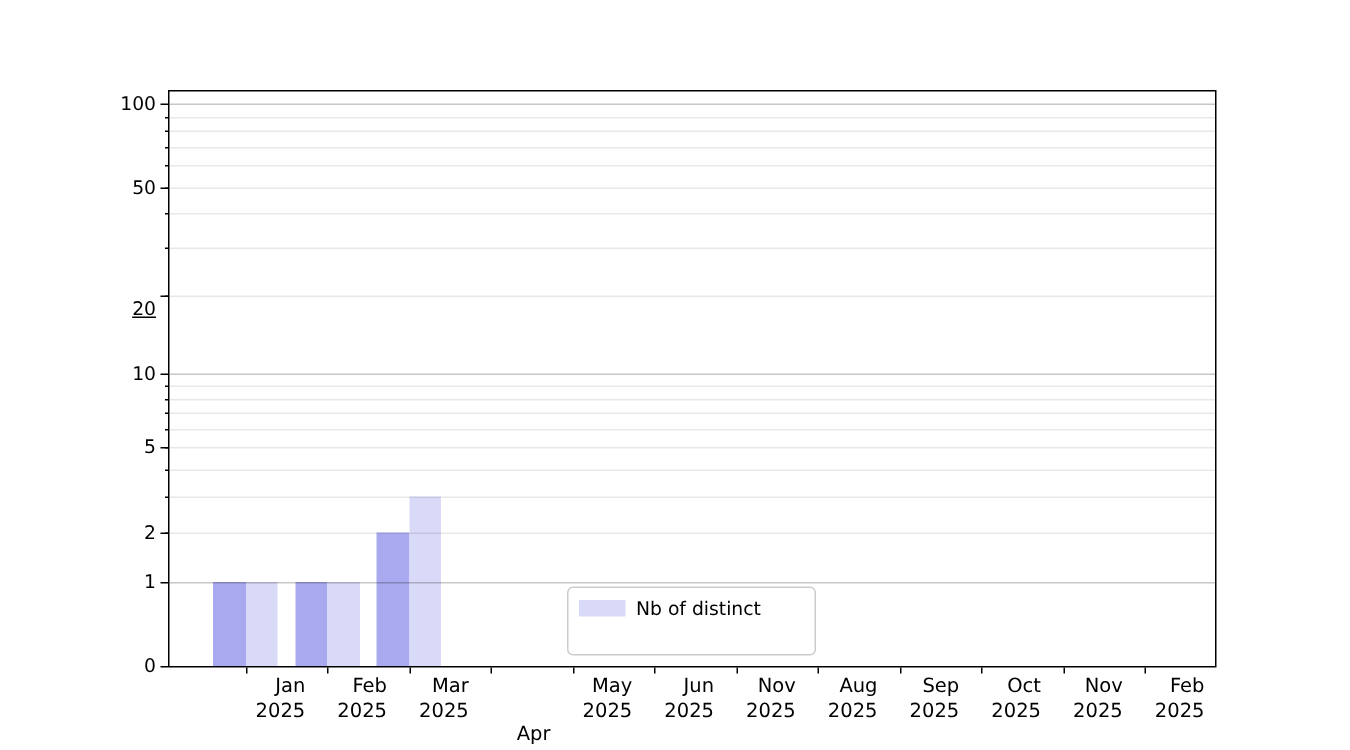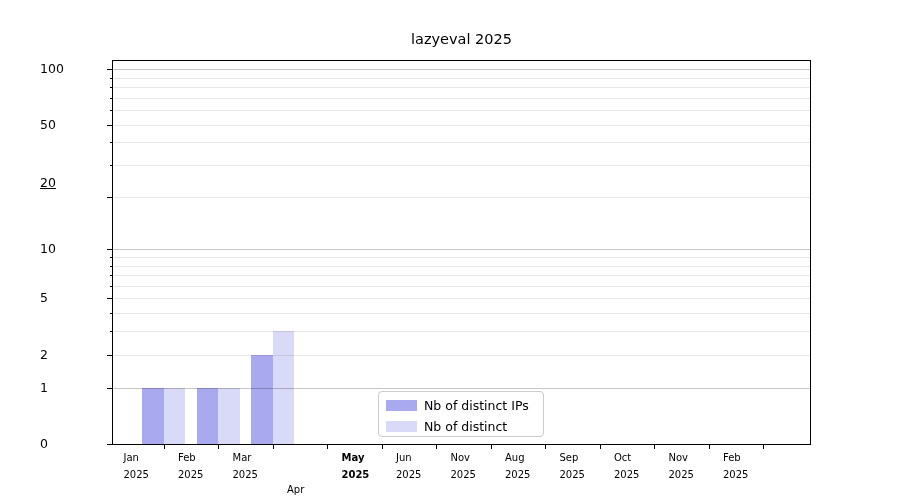--- a/index.html
+++ b/index.html
@@ -33,30 +33,31 @@
     background: #ffffff;
   }
   .bar { position: absolute; bottom: 0; }
   .gridline { position: absolute; left: 0; width: 100%; height: 1px; }
   .ytick-mark { position: absolute; background: #000000; height: 1px; }
   .xtick-mark { position: absolute; background: #000000; width: 1px; height: 4px; top: 445px; }
   .ytick-label {
     position: absolute;
     left: 40px;
     width: 64px;
+    text-align: right;
     font-size: 12.5px;
     line-height: 16px;
     color: #000000;
   }
   .xtick-label {
     position: absolute;
     width: 80px;
     top: 450px;
-    text-align: left;
-    font-size: 10px;
+    text-align: right;
+    font-size: 13px;
     line-height: 16.5px;
     color: #000000;
   }
   .legend {
     position: absolute;
     left: 378px;
     top: 391px;
     width: 166px;
     height: 46px;
     box-sizing: border-box;
@@ -82,21 +83,20 @@
     font-size: 12.5px;
     line-height: 16px;
     color: #000000;
     white-space: nowrap;
   }
 </style>
 </head>
 <body>
 
 <div class="fig">
-  <div class="chart-title">lazyeval 2025</div>
 
   <div class="plot" id="plot">
     <div id="bars-layer">
         <div class="bar" style="left: 29px; width: 21.5px; height: 56.3214px; background: rgb(169, 169, 240);"></div>
         <div class="bar" style="left: 50.5px; width: 21.5px; height: 56.3214px; background: rgb(217, 217, 248);"></div>
         <div class="bar" style="left: 83.5px; width: 21.5px; height: 56.3214px; background: rgb(169, 169, 240);"></div>
         <div class="bar" style="left: 105px; width: 21.5px; height: 56.3214px; background: rgb(217, 217, 248);"></div>
         <div class="bar" style="left: 138px; width: 21.5px; height: 89.2674px; background: rgb(169, 169, 240);"></div>
         <div class="bar" style="left: 159.5px; width: 21.5px; height: 112.643px; background: rgb(217, 217, 248);"></div>
       </div>
@@ -128,21 +128,21 @@
       <div class="ytick-label" style="top: 436px;">0</div>
       <div class="ytick-mark" style="left: 107px; width: 5px; top: 387.7px;"></div>
       <div class="ytick-label" style="top: 379.7px;">1</div>
       <div class="ytick-mark" style="left: 107px; width: 5px; top: 354.7px;"></div>
       <div class="ytick-label" style="top: 346.7px;">2</div>
       <div class="ytick-mark" style="left: 107px; width: 5px; top: 298.4px;"></div>
       <div class="ytick-label" style="top: 290.4px;">5</div>
       <div class="ytick-mark" style="left: 107px; width: 5px; top: 249.2px;"></div>
       <div class="ytick-label" style="top: 241.2px;">10</div>
       <div class="ytick-mark" style="left: 107px; width: 5px; top: 196.6px;"></div>
-      <div class="ytick-label" style="top: 175px; text-decoration: underline;">20</div>
+      <div class="ytick-label" style="top: 198px; text-decoration: underline;">20</div>
       <div class="ytick-mark" style="left: 107px; width: 5px; top: 124.5px;"></div>
       <div class="ytick-label" style="top: 116.5px;">50</div>
       <div class="ytick-mark" style="left: 107px; width: 5px; top: 69px;"></div>
       <div class="ytick-label" style="top: 61px;">100</div>
       <div class="ytick-mark" style="left: 109.5px; width: 2.5px; top: 354.7px;"></div>
       <div class="ytick-mark" style="left: 109.5px; width: 2.5px; top: 331.4px;"></div>
       <div class="ytick-mark" style="left: 109.5px; width: 2.5px; top: 313.2px;"></div>
       <div class="ytick-mark" style="left: 109.5px; width: 2.5px; top: 298.4px;"></div>
       <div class="ytick-mark" style="left: 109.5px; width: 2.5px; top: 285.9px;"></div>
       <div class="ytick-mark" style="left: 109.5px; width: 2.5px; top: 275px;"></div>
@@ -170,21 +170,21 @@
       <div class="xtick-label" style="left: 232.5px;">
         <div>Mar</div>
         <div>2025</div>
       </div>
       <div class="xtick-mark" style="left: 327px;"></div>
       <div class="xtick-label" style="left: 287px; margin-top: 32px;">
         <div>Apr</div>
         <div>2025</div>
       </div>
       <div class="xtick-mark" style="left: 381.5px;"></div>
-      <div class="xtick-label" style="left: 341.5px; font-weight: bold;">
+      <div class="xtick-label" style="left: 341.5px;">
         <div>May</div>
         <div>2025</div>
       </div>
       <div class="xtick-mark" style="left: 436px;"></div>
       <div class="xtick-label" style="left: 396px;">
         <div>Jun</div>
         <div>2025</div>
       </div>
       <div class="xtick-mark" style="left: 490.5px;"></div>
       <div class="xtick-label" style="left: 450.5px;">
@@ -212,22 +212,18 @@
         <div>2025</div>
       </div>
       <div class="xtick-mark" style="left: 763px;"></div>
       <div class="xtick-label" style="left: 723px;">
         <div>Feb</div>
         <div>2025</div>
       </div>
     </div>
 
   <div class="legend">
-    <div class="legend-row">
-      <span class="legend-swatch" style="background: rgb(169, 169, 240);"></span>
-      <span class="legend-label">Nb of distinct IPs</span>
-    </div>
     <div class="legend-row">
       <span class="legend-swatch" style="background: rgb(217, 217, 248);"></span>
       <span class="legend-label">Nb of distinct</span>
     </div>
   </div>
 </div>
 
 </body></html>

